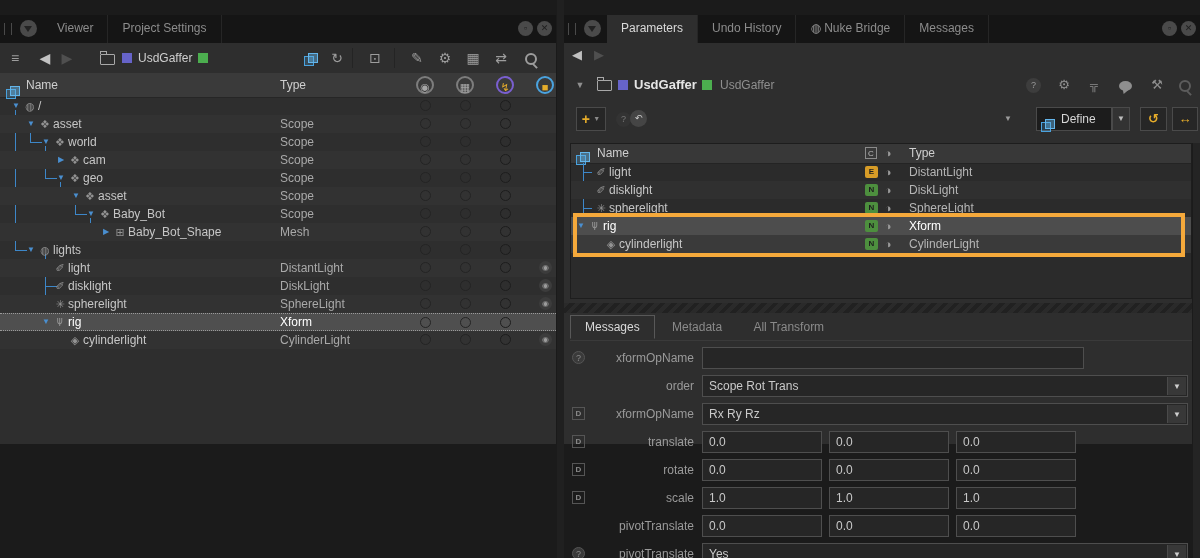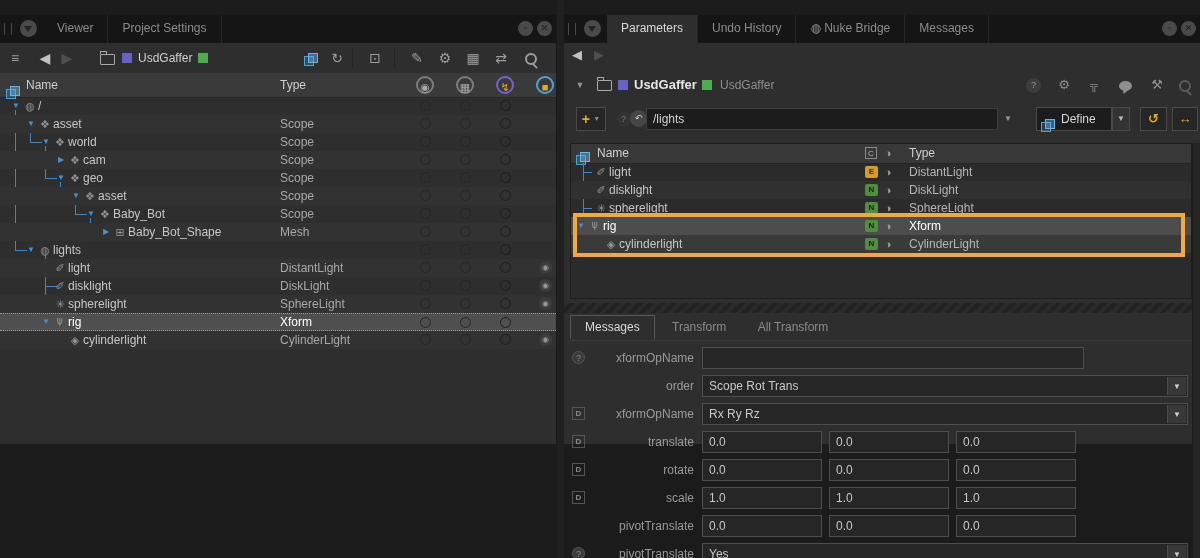--- a/index.html
+++ b/index.html
@@ -296,21 +296,20 @@
     <span class="hicon" style="left:611px;color:#5c5c5c"><span class="mag"></span></span>
   </div>
 
   <div class="pathrow">
     <span class="btn" style="left:12px;width:30px">
       <span style="color:#e7ad2a;font-weight:bold;font-size:14px;line-height:22px">+</span>
       <span style="color:#8a8a8a;font-size:7px;vertical-align:3px"> ▼</span>
     </span>
     <span class="circ" style="left:52px;background:#333;color:#777">?</span>
     <span class="circ" style="left:66px;top:9px;width:17px;height:17px;line-height:17px;background:#454545;color:#cfcfcf">↶</span>
-    <input class="pathinput" value="/lights" style="">
     <span style="position:absolute;left:440px;top:13px;color:#9a9a9a;font-size:8px">▼</span>
     <span class="btn definebox">
       <span style="position:absolute;left:4px;top:5px"><span class="layers"></span></span>
       <span style="position:absolute;left:24px">Define</span>
     </span>
     <span class="btn ddarrbtn">▼</span>
     <span class="btn ybtn" style="left:576px;width:27px">↺</span>
     <span class="btn ybtn" style="left:608px;width:26px">↔</span>
   </div>
 
@@ -362,21 +361,21 @@
       </div>
     </div>
     <div class="orange"></div>
   </div>
 
   <div class="hsplit"></div>
   <div class="rstrip"></div>
 
   <div class="ptabs">
     <span class="ptab active">Messages</span>
-    <span class="ptab">Transform</span>
+    <span class="ptab">Metadata</span>
     <span class="ptab">All Transform</span>
   </div>
 
   <div class="params">
     <div class="prow" style="top:6px">
       <span class="pfx q">?</span>
       <span class="plabel">xformOpName</span>
       <input class="pf f-wide" value="" style="">
     </div>
     <div class="prow" style="top:34px">

